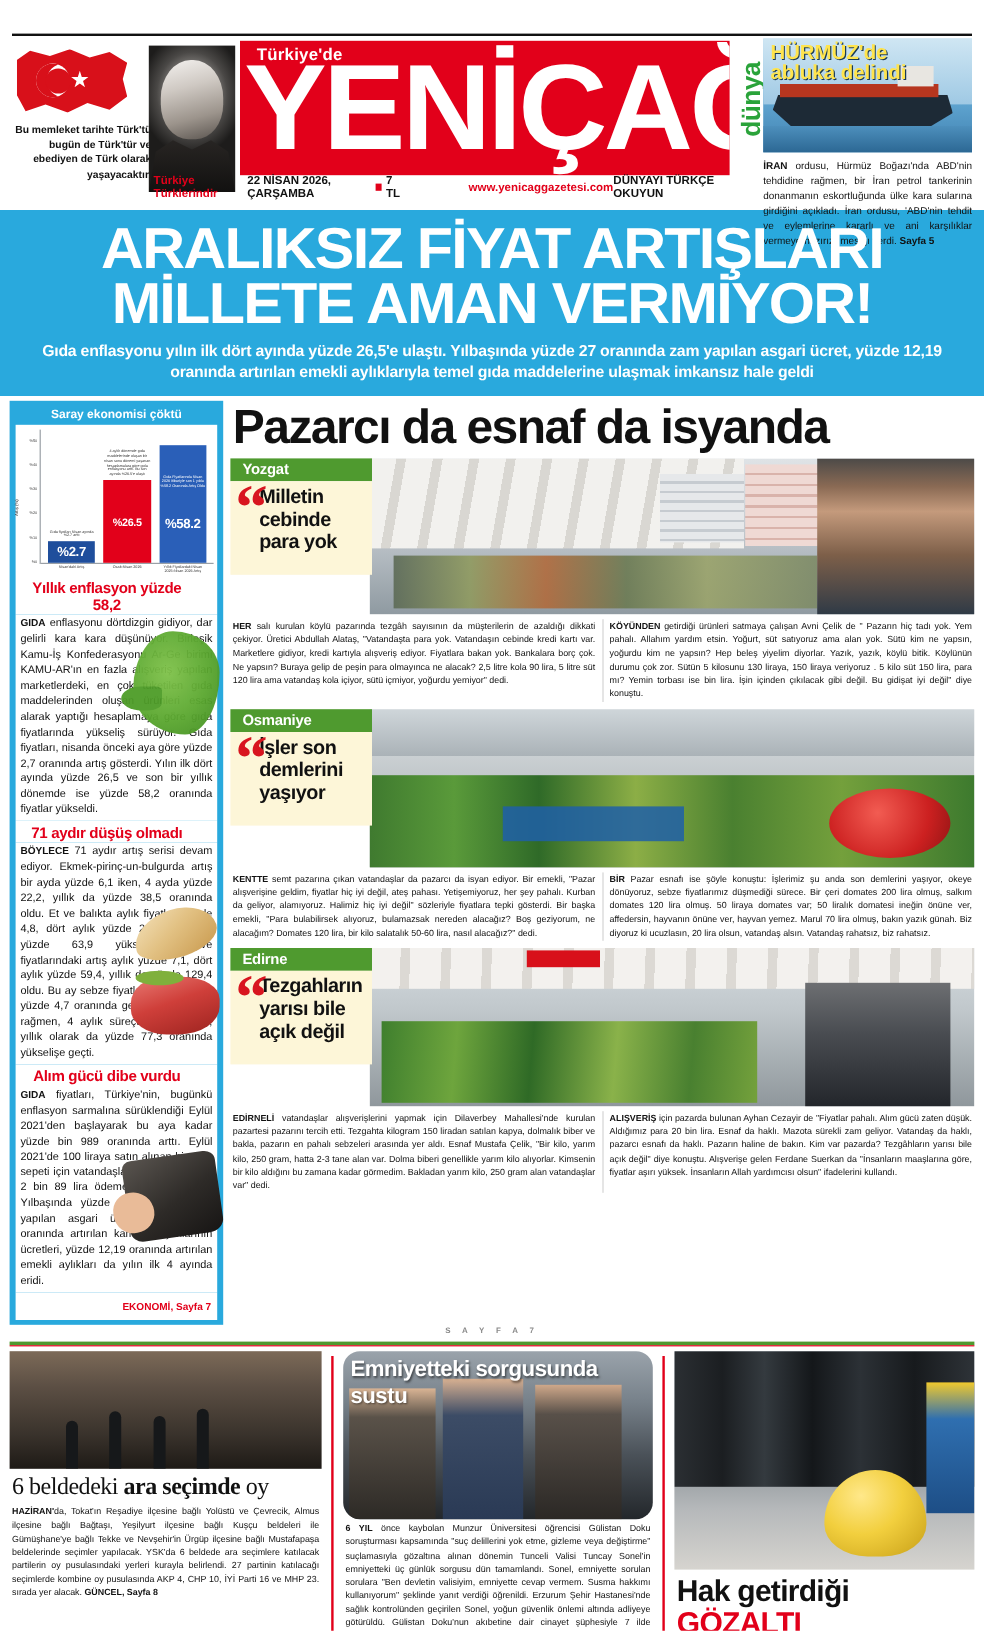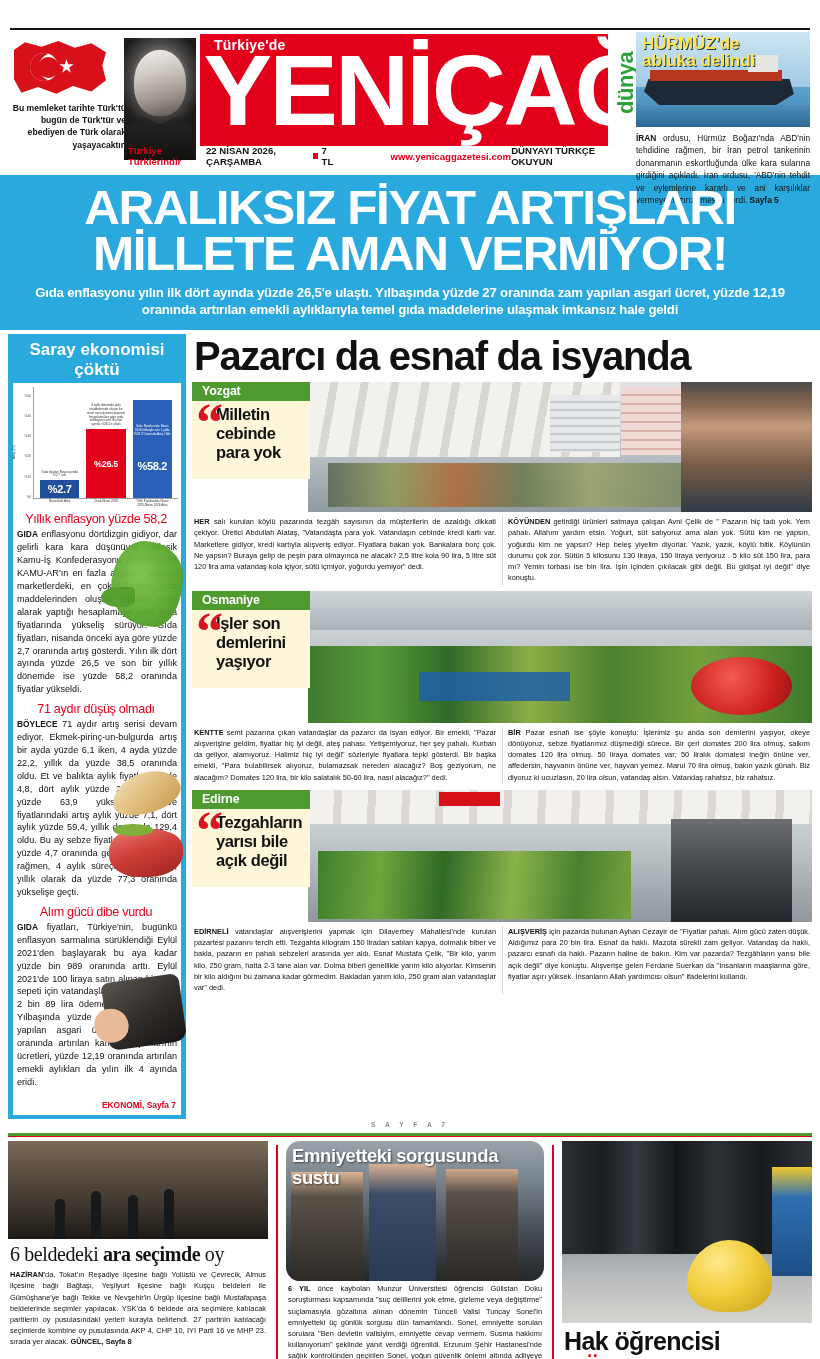--- a/index.html
+++ b/index.html
@@ -130,21 +130,21 @@
     color:#fff; font-weight:700; font-size:13.2px; line-height:17px;
     text-align:center; margin-top:7px; letter-spacing:-0.2px;
   }
 
   
   .body-grid { display:flex; padding: 4px 8px 0 8px; gap:6px; }
 
   
   .sidebar { width: 178px; background:#29a9dd; padding: 4px 5px 4px 5px; }
   .sb-title {
-    color:#fff; font-weight:800; font-size:17px; text-align:center; padding:2px 0 3px 0;
+    color:#fff; font-weight:800; font-size:10px; text-align:center; padding:2px 0 3px 0;
   }
   .chart-card { background:#fff; padding:4px 3px 2px 3px; }
   .chart-wrap { position:relative; height:112px; display:flex; }
   .y-axis {
     width:18px; position:relative; border-right:1px solid #9aa0a6;
   }
   .y-axis .ylab {
     position:absolute; right:2px; font-size:3.2px; color:#444; transform: translateY(-50%);
   }
   .y-axis .ytitle {
@@ -166,22 +166,22 @@
   .bar.b2 { background:#e2001a; height:62%; }
   .bar.b3 { background:#2a5fb8; height:88%;gap:22px; }
   .bar .inner-note { font-size:3.1px; line-height:1.25; color:#fff; text-align:center; }
   .bar .val { font-size:9px; font-weight:800; color:#fff; letter-spacing:-0.3px; margin:1px 0; }
   .bar.b1 .val { font-size:11px; }
   .bar.b3 .val { font-size:11px; }
   .x-labels { display:flex; gap:7px; padding:1px 6px 0 24px; }
   .x-labels div { flex:1; font-size:3.1px; text-align:center; color:#333; line-height:1.2; }
 
   .sb-head {
-    color:#e2001a; font-weight:400; font-size:12.6px; text-align:center;
-    background:#fff; padding:3px 4px 1px 2px; letter-spacing:-0.3px;
+    color:#e2001a; font-weight:700; font-size:12.6px; text-align:center;
+    background:#fff; padding:3px 18px 1px 2px; letter-spacing:-0.3px;
   }
   .sb-body {
     background:#fff; font-size:9.1px; line-height:1.42; text-align:justify; color:#111;
     padding: 1px 4px 3px 4px; position:relative;
   }
   .sb-body .cap { font-weight:800; font-size:8.4px; }
   .sb-foot {
     background:#fff; text-align:right; padding: 2px 5px 3px 0;
   }
   .sb-foot span { color:#e2001a; font-weight:800; font-size:8.4px; }
@@ -674,21 +674,21 @@
 
     <div class="bs-div"></div>
 
     <div class="bs bs3">
       <div class="bphoto bphoto3">
         <div class="police"></div>
         <div class="worker"></div>
         <div class="helmet"></div>
       </div>
       <div class="bs-h3">
-        <span>Hak öğrencisi </span><span class="red">GÖZALTI</span>
+        <span>Hak getirdiği </span><span class="red">GÖZALTI</span>
       </div>
       <div class="bs-p">
         
       </div>
     </div>
   </div>
 
 </div>
 
 </body></html>

